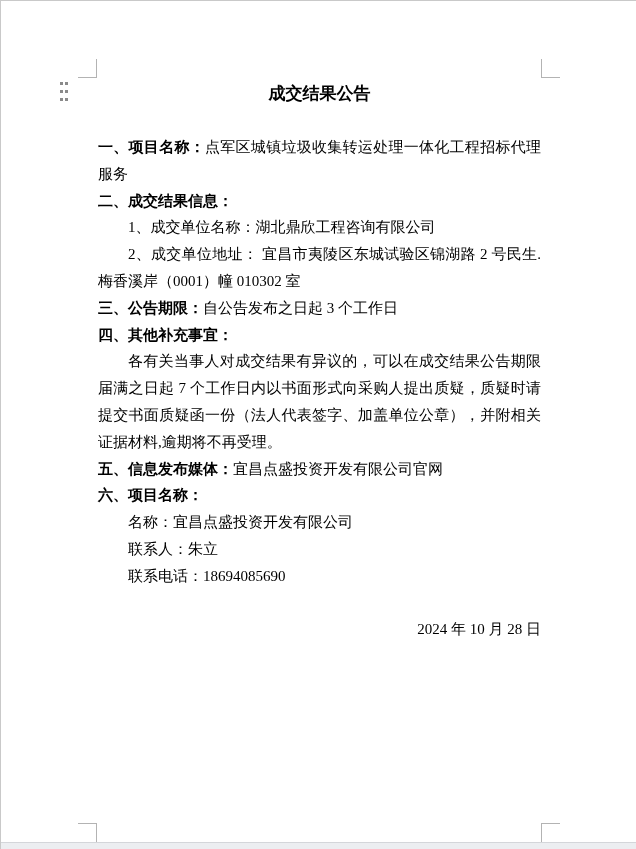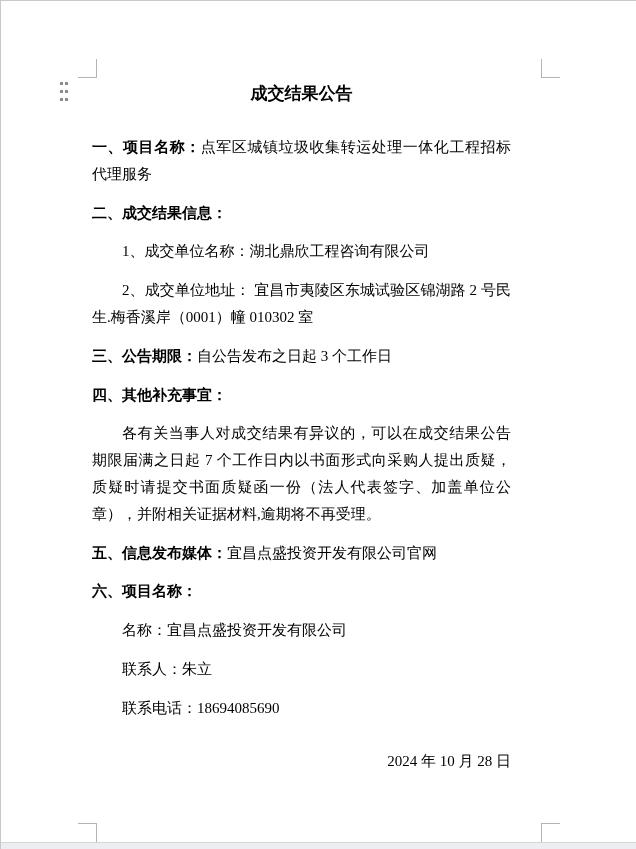--- a/index.html
+++ b/index.html
@@ -49,33 +49,33 @@
   .drag-handle i {
     display: block;
     width: 3px;
     height: 3px;
     background: #8a8a8a;
   }
 
   
   .content {
     position: absolute;
-    left: 79px;
+    left: 97px;
     top: 79px;
     width: 443px;
   }
   .doc-title {
     margin: 0 0 27px 0;
     font-size: 17px;
     line-height: 27px;
     font-weight: bold;
     text-align: center;
   }
   .para {
-    margin: 12px;
+    margin: 0;
     font-size: 15px;
     line-height: 26.8px;
     text-align: justify;
     word-break: break-all;
   }
   .para b { font-weight: bold; }
   .para.indent { text-indent: 30px; }
   .para.date {
     text-align: right;
     margin-top: 26.8px;

